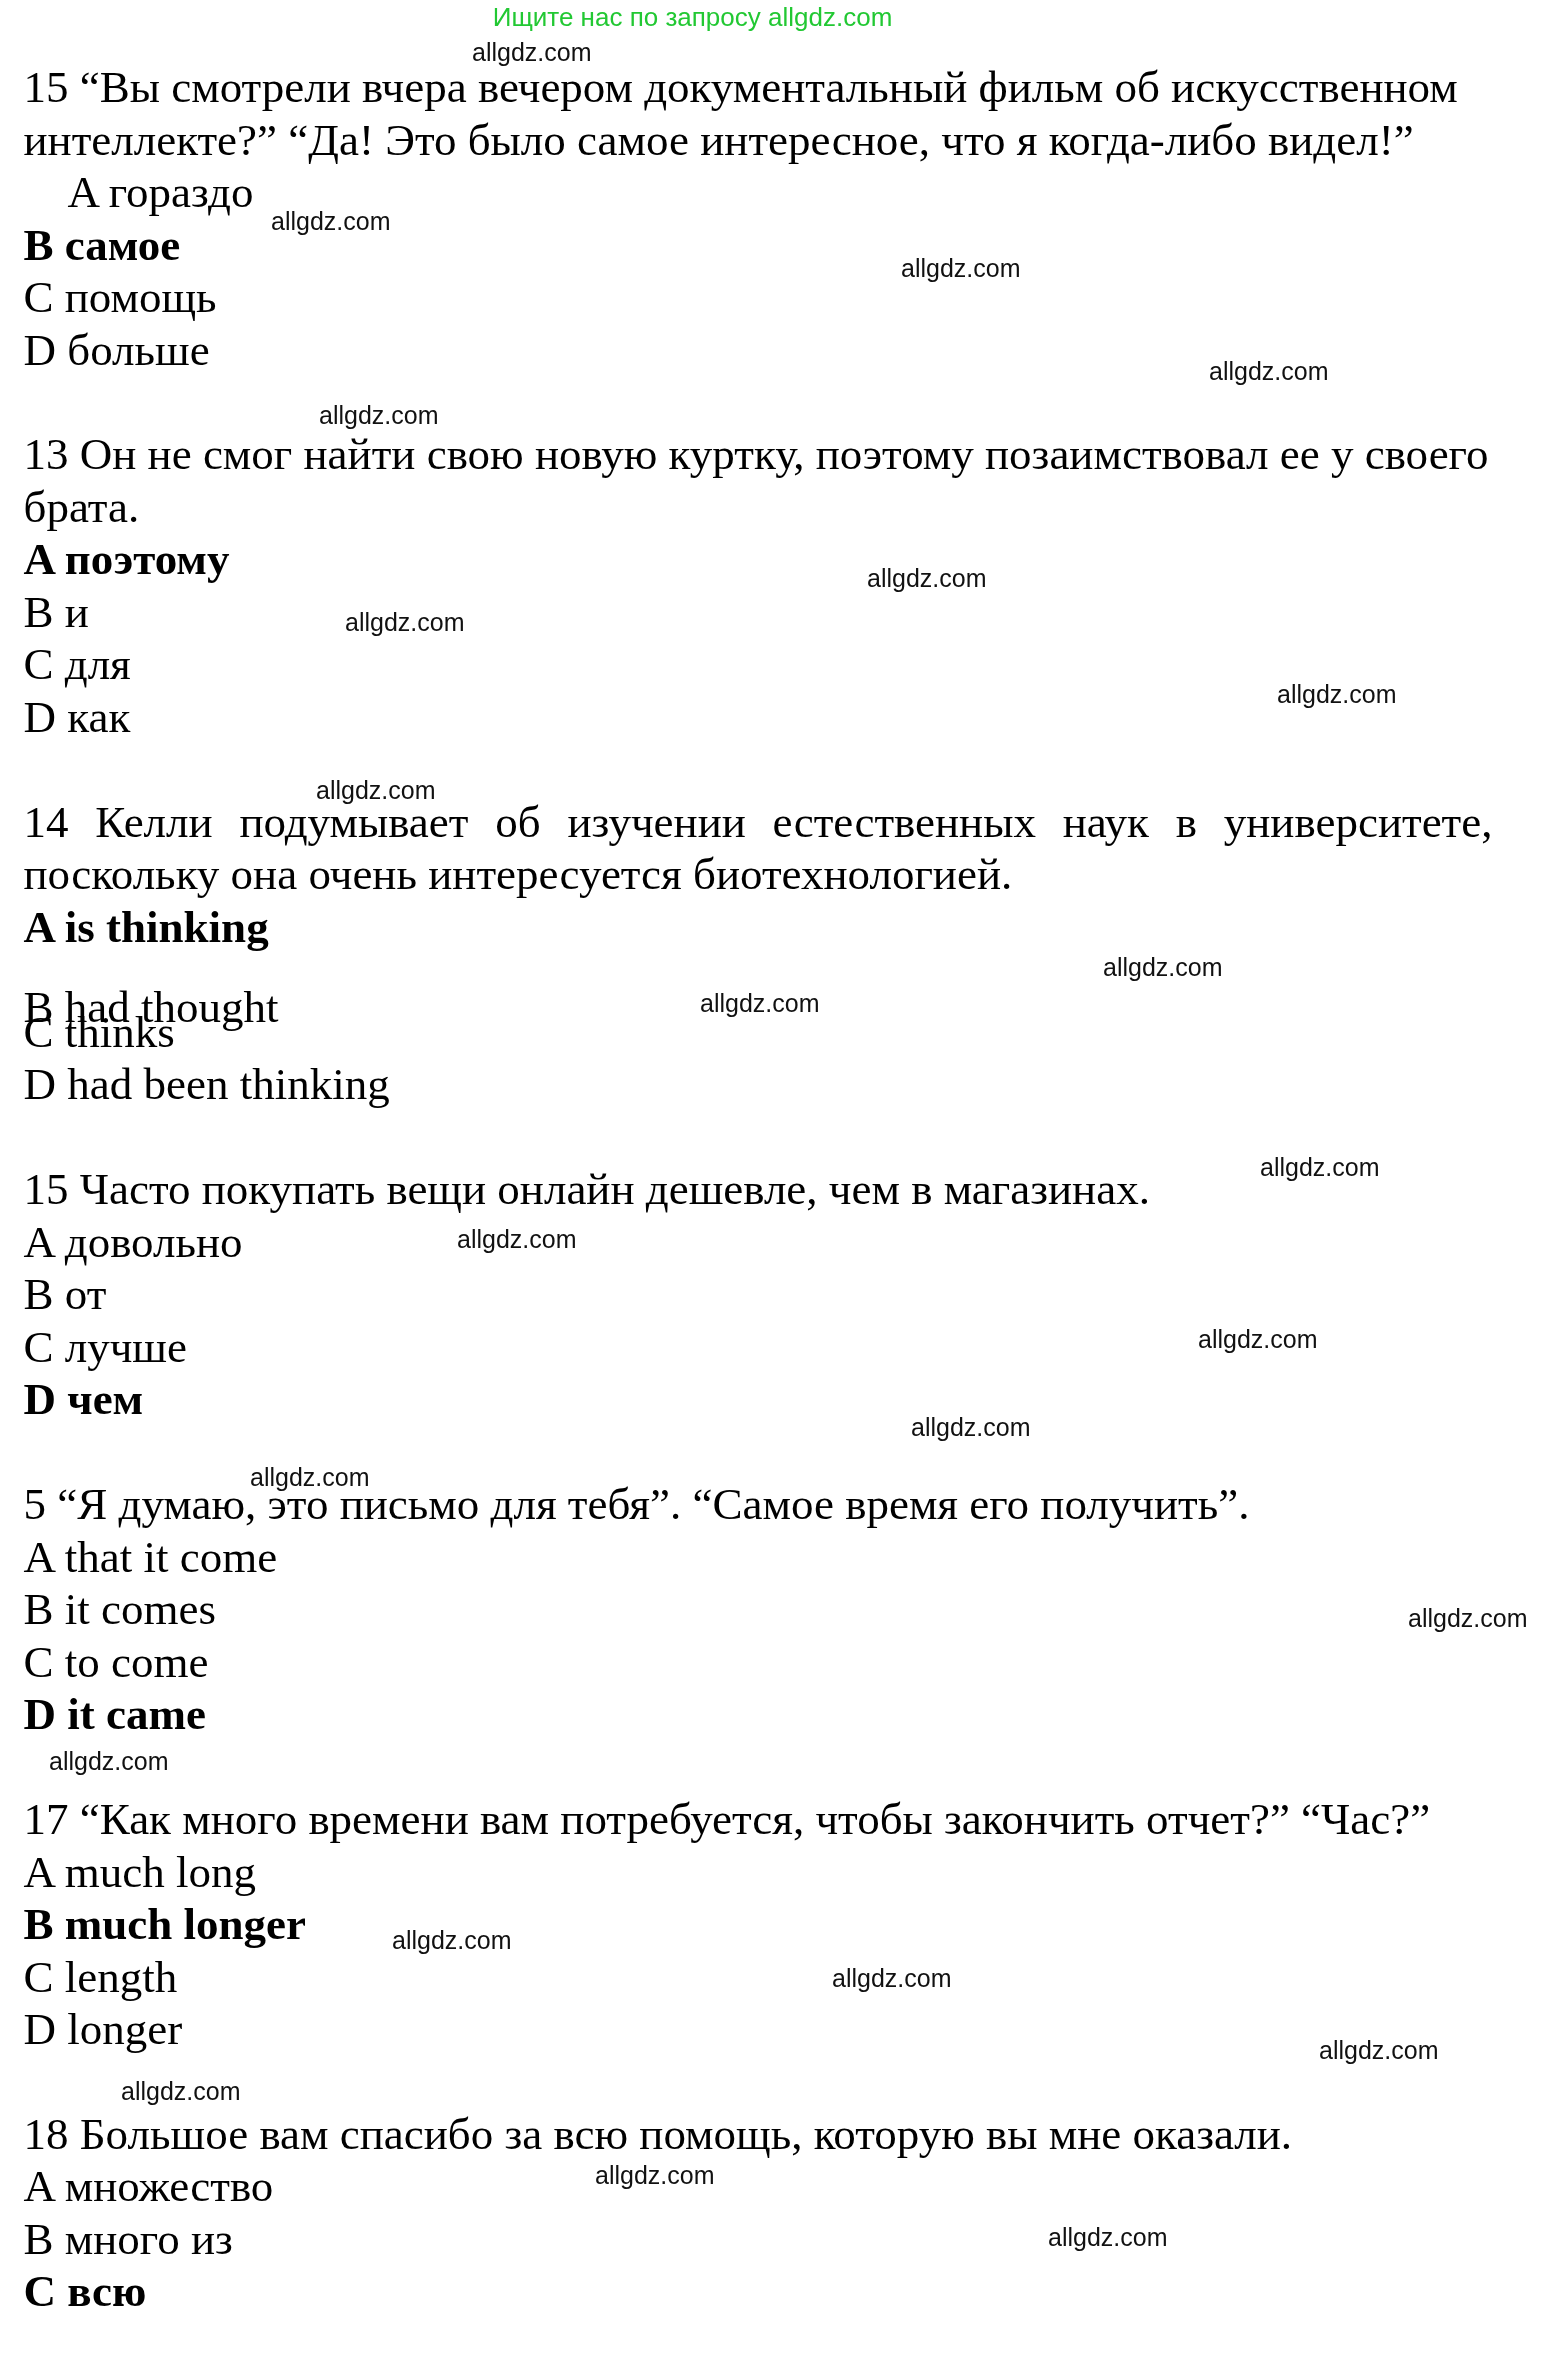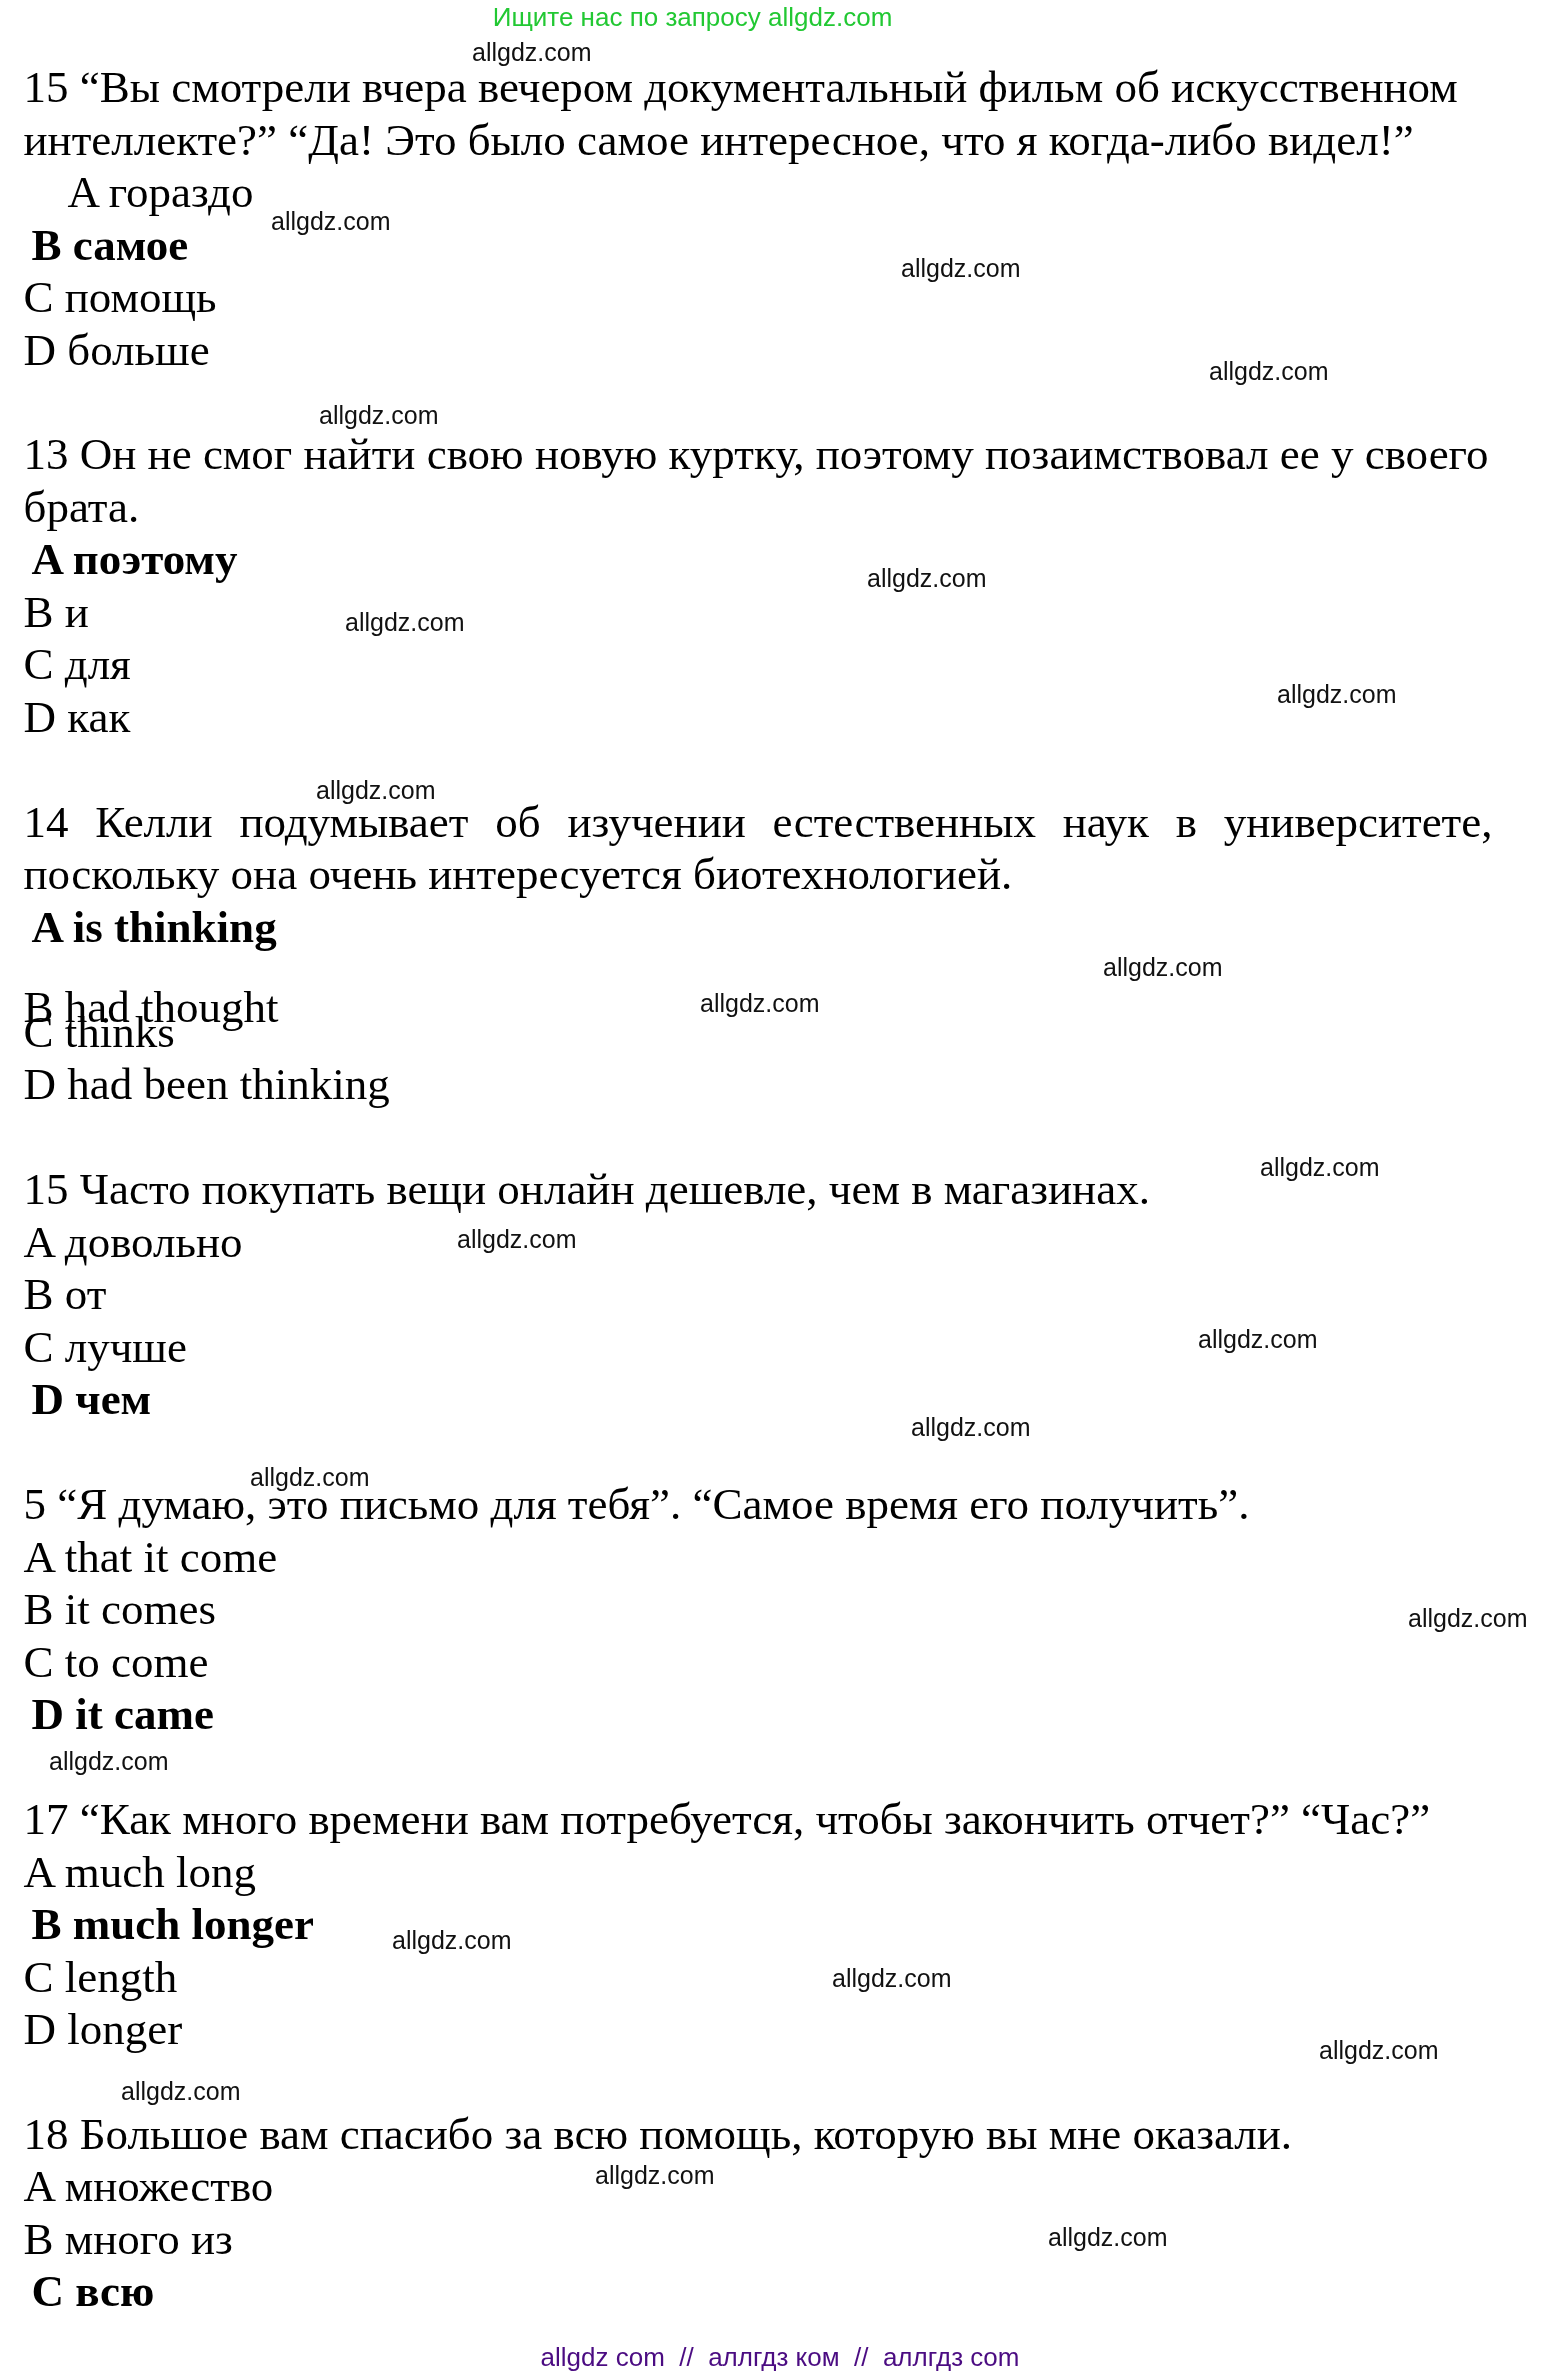--- a/index.html
+++ b/index.html
@@ -56,21 +56,20 @@
     }
     .line.justify {
       width: 1469px;
       text-align: justify;
       text-align-last: justify;
       white-space: normal;
       overflow: hidden;
     }
     .line.correct {
       font-weight: bold;
-      margin-left: 8px;
     }
     .watermark {
       position: absolute;
       font-family: "Liberation Sans", sans-serif;
       font-size: 25px;
       line-height: 28px;
       color: #111111;
       white-space: nowrap;
     }
   </style>
@@ -157,16 +156,15 @@
   <div class="watermark" style="left:250px; top:1463px;">allgdz.com</div>
   <div class="watermark" style="left:1408px; top:1604px;">allgdz.com</div>
   <div class="watermark" style="left:49px; top:1747px;">allgdz.com</div>
   <div class="watermark" style="left:392px; top:1926px;">allgdz.com</div>
   <div class="watermark" style="left:832px; top:1964px;">allgdz.com</div>
   <div class="watermark" style="left:1319px; top:2036px;">allgdz.com</div>
   <div class="watermark" style="left:121px; top:2077px;">allgdz.com</div>
   <div class="watermark" style="left:595px; top:2161px;">allgdz.com</div>
   <div class="watermark" style="left:1048px; top:2223px;">allgdz.com</div>
 
-  <div class="footer-banner">allgdz com  //  аллгдз ком  //  аллгдз com</div>
 
 </div>
 
 
 </body></html>

